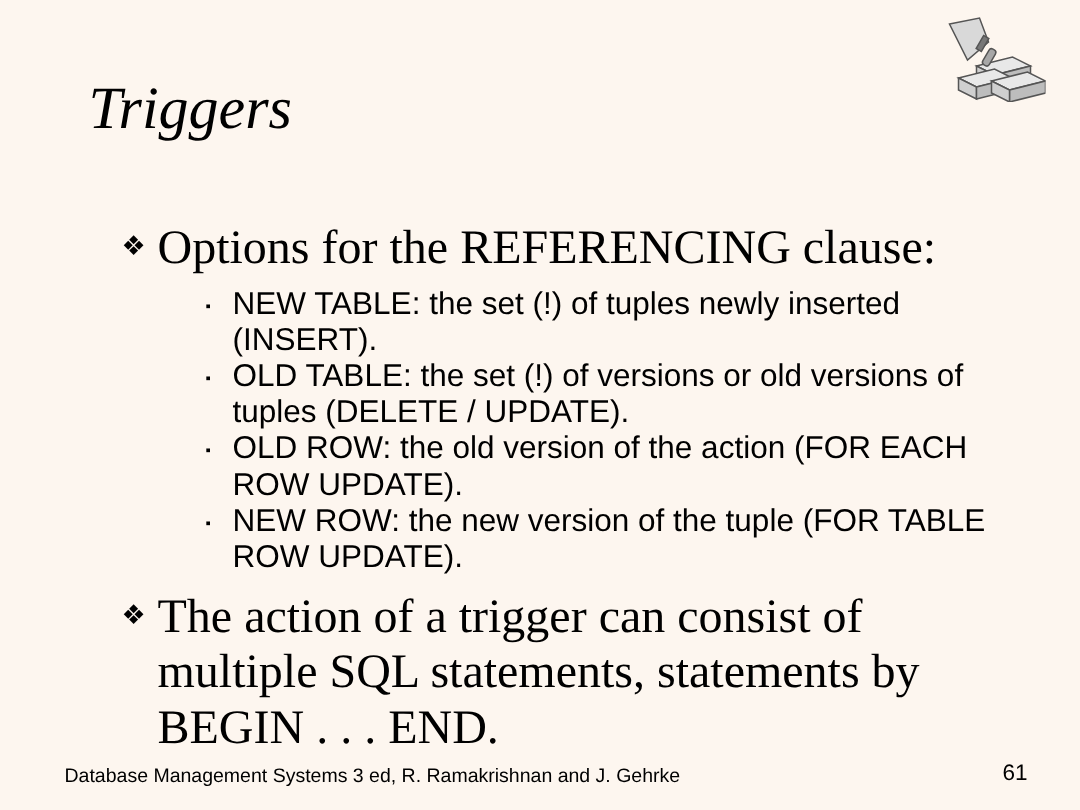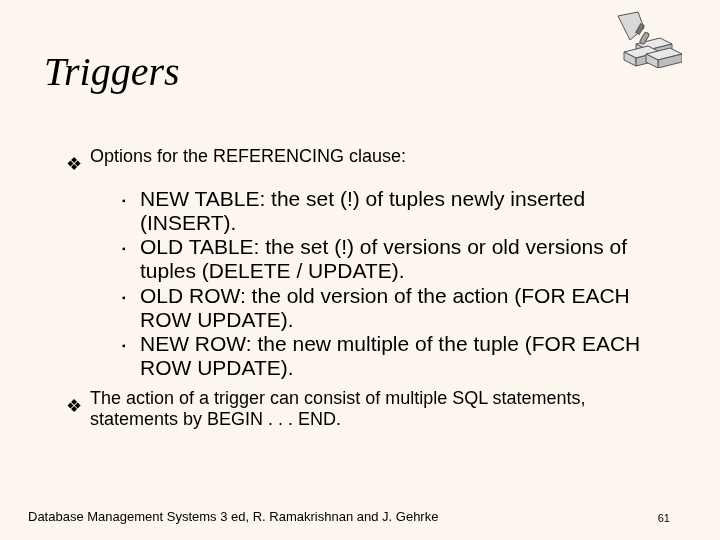--- a/index.html
+++ b/index.html
@@ -13,20 +13,21 @@
     background: #fdf6ef;
     font-family: Arial, Helvetica, sans-serif;
     color: #000;
     position: relative;
   }
   .slide {
     width: 696px;
     height: 540px;
     position: relative;
     box-sizing: border-box;
+    margin-left: 15px;
   }
   .title {
     position: absolute;
     top: 48px;
     left: 44px;
     font-family: "Times New Roman", Times, serif;
     font-style: italic;
     font-size: 40px;
     font-weight: 400;
   }
@@ -44,23 +45,23 @@
   }
   .top-item .bullet {
     width: 24px;
     flex: 0 0 24px;
     font-size: 18px;
     line-height: 30px;
     color: #000;
     padding-top: 3px;
   }
   .top-item .text {
-    font-size: 18px;
+    font-size: 32px;
     line-height: 1.15;
-    font-family: Liberation Sans, sans-serif;
+    font-family: Liberation Serif, serif;
   }
   .sublist {
     margin-left: 56px;
     margin-top: 4px;
     margin-bottom: 8px;
   }
   .sub-item {
     display: flex;
     align-items: flex-start;
     margin-bottom: 0px;
@@ -81,21 +82,21 @@
     position: absolute;
     left: 28px;
     bottom: 16px;
     font-size: 13px;
     font-family: Arial, Helvetica, sans-serif;
   }
   .pagenum {
     position: absolute;
     right: 26px;
     bottom: 16px;
-    font-size: 11px;
+    font-size: 15px;
     font-family: Arial, Helvetica, sans-serif;
   }
   .corner-art {
     position: absolute;
     top: 10px;
     right: 14px;
     width: 72px;
     height: 58px;
   }
 </style>
@@ -144,21 +145,21 @@
       <div class="sub-item">
         <span class="sqbullet">▪</span>
         <span class="text">OLD TABLE: the set (!) of versions or old versions of tuples (DELETE / UPDATE).</span>
       </div>
       <div class="sub-item">
         <span class="sqbullet">▪</span>
         <span class="text">OLD ROW: the old version of the action (FOR EACH ROW UPDATE).</span>
       </div>
       <div class="sub-item">
         <span class="sqbullet">▪</span>
-        <span class="text">NEW ROW: the new multiple of the tuple (FOR EACH ROW UPDATE).</span>
+        <span class="text">NEW ROW: the new version of the tuple (FOR TABLE ROW UPDATE).</span>
       </div>
     </div>
 
     <div class="top-item">
       <span class="bullet">❖</span>
       <span class="text">The action of a trigger can consist of multiple SQL statements, statements by BEGIN . . . END.</span>
     </div>
 
   </div>
 

